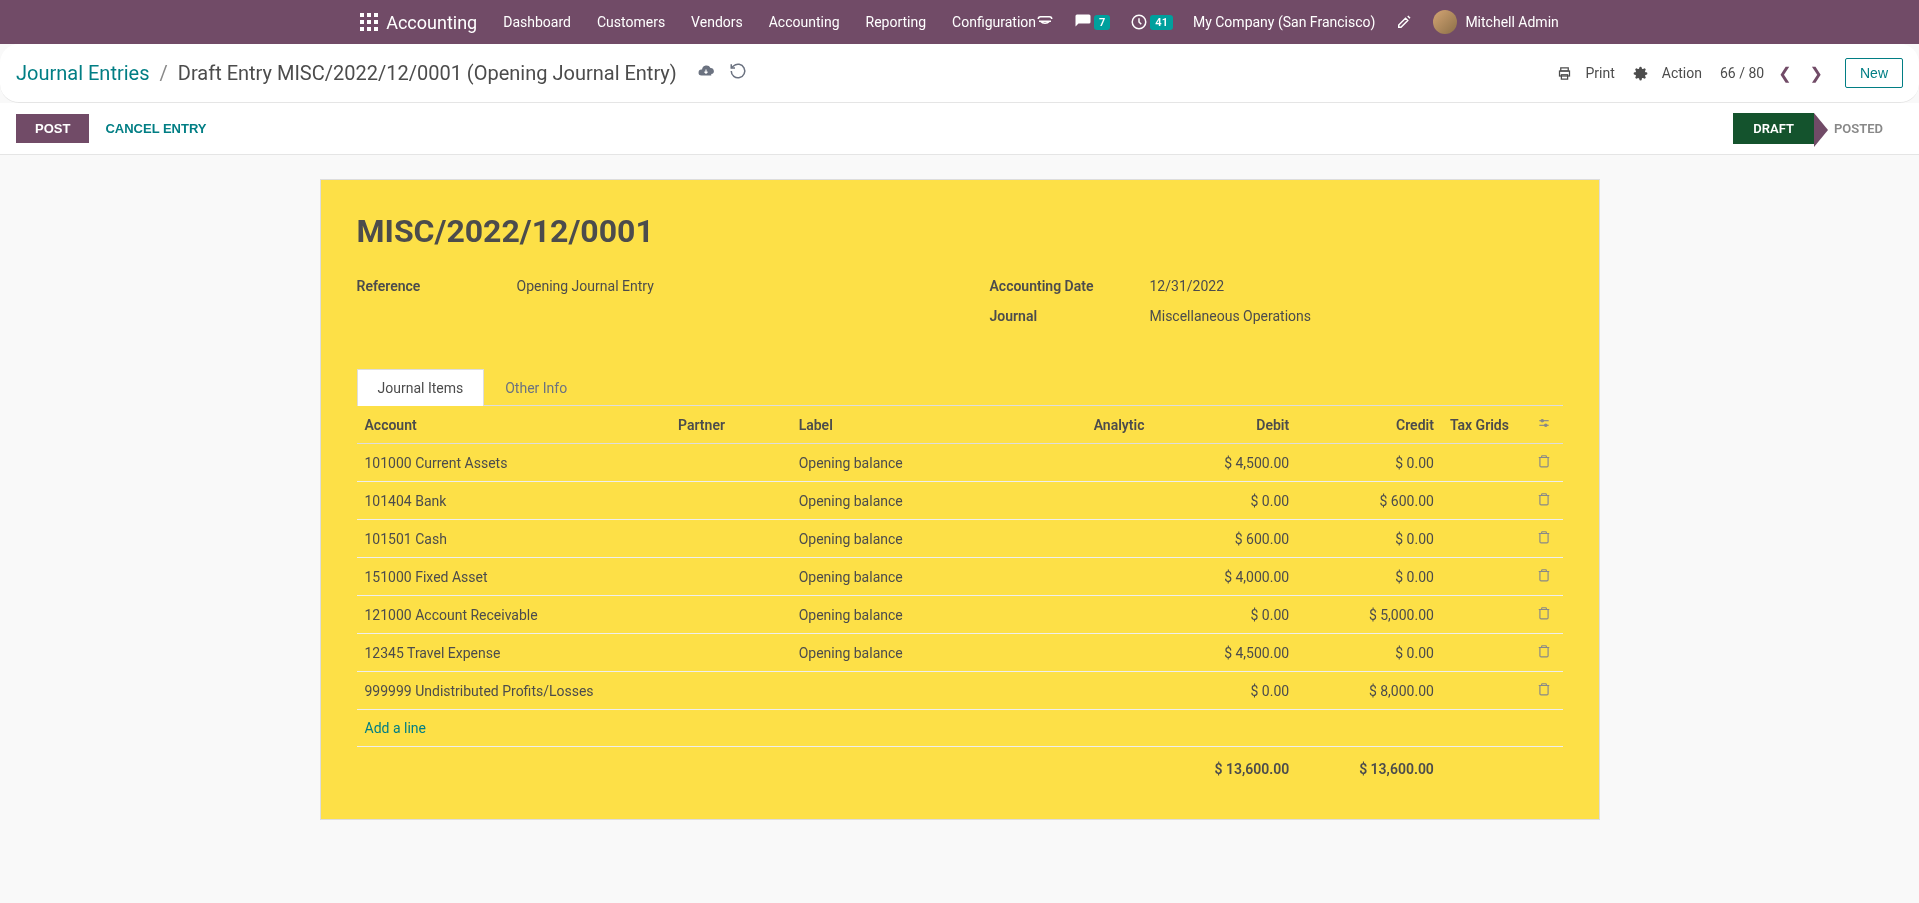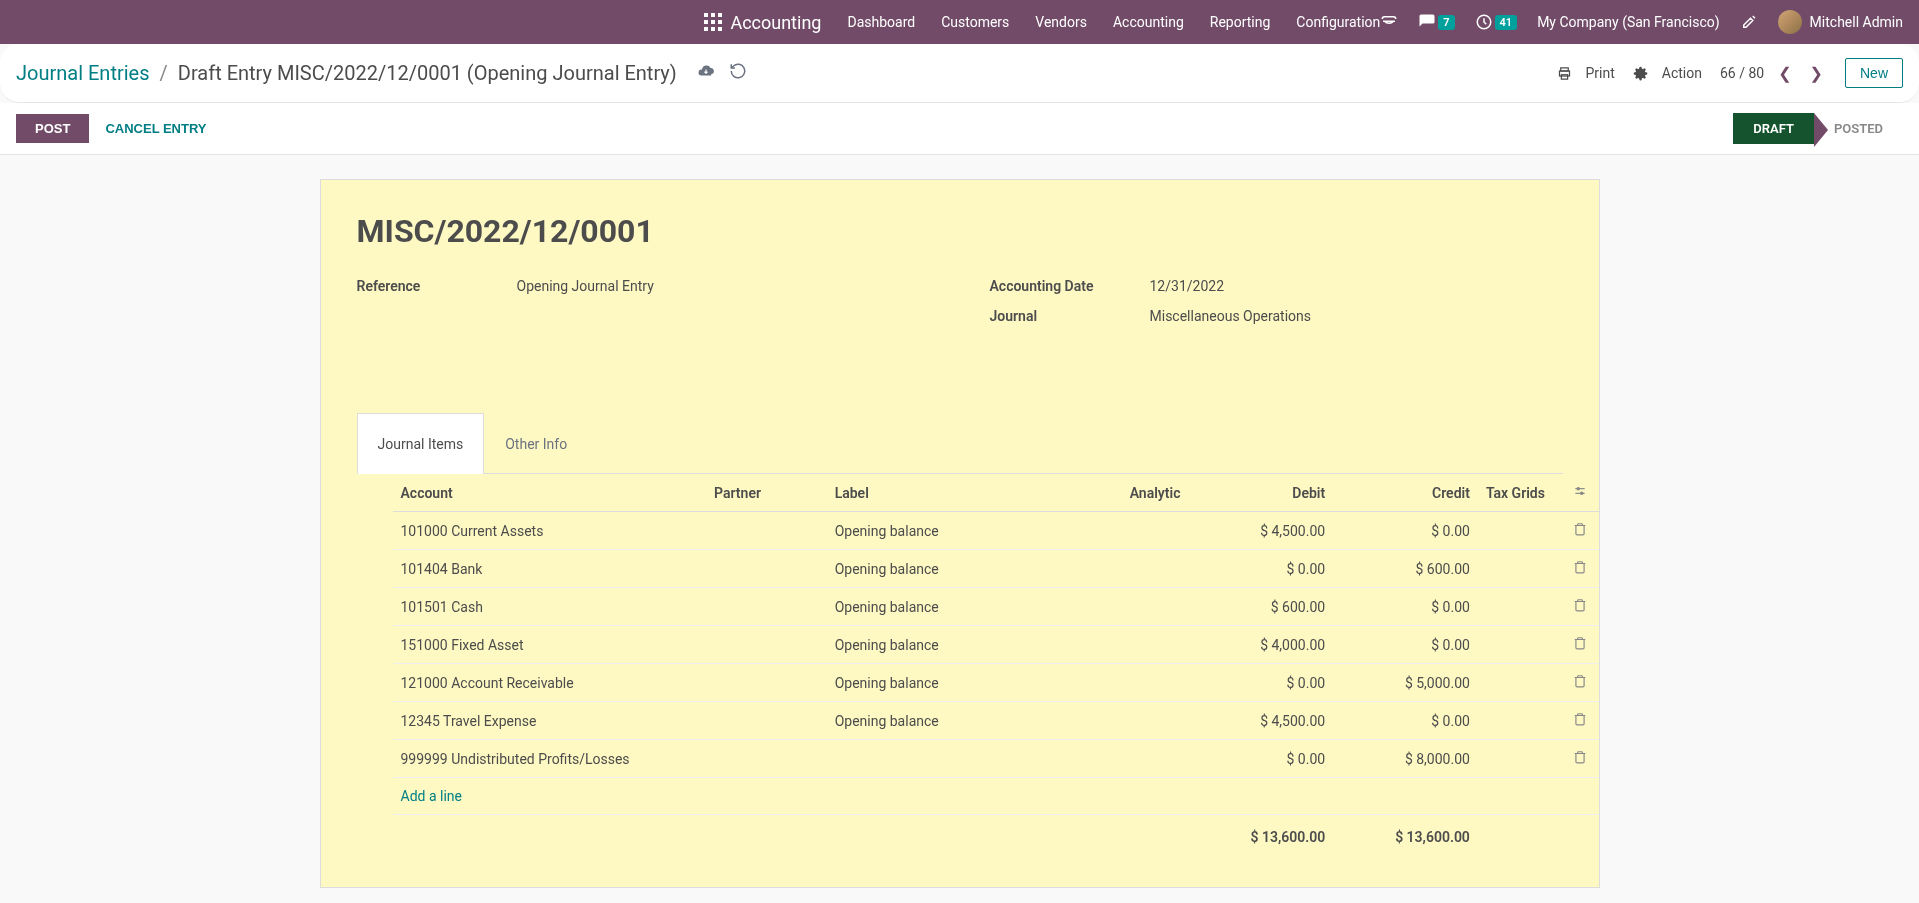--- a/index.html
+++ b/index.html
@@ -1,18 +1,18 @@
 <!DOCTYPE html>
 <html><head>
 <meta charset="utf-8">
 <style>
 * { box-sizing: border-box; margin: 0; padding: 0; }
 body { font-family: -apple-system, BlinkMacSystemFont, "Segoe UI", Roboto, sans-serif; background: #f9f9f9; color: #374151; font-size: 14px; }
 
-.topbar { background: #714B67; color: #fff; height: 44px; display: flex; align-items: center; padding: 0 16px; justify-content: flex-end; }
+.topbar { background: #714B67; color: #fff; height: 44px; display: flex; align-items: center; padding: 0 16px; justify-content: center; }
 .topbar-left { display: flex; align-items: center; gap: 8px; }
 .app-icon { display: inline-flex; width: 18px; height: 18px; }
 .app-name { font-size: 18px; font-weight: 400; margin-right: 18px; }
 .nav-menu { display: flex; gap: 26px; }
 .nav-item { color: #fff; cursor: pointer; font-size: 14px; }
 .topbar-right { display: flex; align-items: center; gap: 20px; }
 .icon-btn { position: relative; display: inline-flex; align-items: center; cursor: pointer; }
 .badge { background: #00A09D; color: #fff; font-size: 11px; padding: 1px 5px; border-radius: 3px; margin-left: 2px; font-weight: 600; }
 .company { font-size: 14px; }
 .avatar { width: 24px; height: 24px; border-radius: 50%; background: linear-gradient(135deg,#d4a574,#8b6f47); display:inline-block; }
@@ -34,33 +34,33 @@
 .statusbar { background: #fff; display: flex; align-items: center; justify-content: space-between; padding: 10px 16px 10px 16px; border-bottom: 1px solid #e5e5e5; }
 .status-left { display: flex; gap: 12px; align-items: center; }
 .btn-post { background: #714B67; color: #fff; border: none; padding: 7px 19px; font-weight: 600; cursor: pointer; font-size:13px; }
 .btn-cancel { background: transparent; color: #017e84; border: none; font-weight: 600; cursor: pointer; font-size:13px; padding:7px 4px; }
 .status-right { display: flex; align-items: center; }
 .status-step { padding: 8px 20px; font-weight: 600; font-size: 13px; color: #888; position: relative; }
 .status-step.active { background: #14532d; color: #fff; }
 .status-step.active::after { content:""; position:absolute; right:-14px; top:0; border-top:17px solid transparent; border-bottom:17px solid transparent; border-left:14px solid #714B67; }
 
 .sheet-wrap { display:flex; justify-content:center; padding: 24px 0; }
-.sheet { background:#fef9c3; border:1px solid #ddd; width: 1280px; padding: 32px 36px; }
+.sheet { background:#fde047; border:1px solid #ddd; width: 1280px; padding: 32px 36px; }
 .rec-title { font-size: 32px; color: #4c4c4c; margin-bottom: 28px; }
 .fields { display: flex; gap: 60px; margin-bottom: 30px; }
 .fcol { flex:1; }
 .frow { display: flex; margin-bottom: 14px; }
 .flabel { width: 160px; font-weight: 600; color: #4c4c4c; font-size:14px; }
 .fval { color: #4c4c4c; font-size:14px; }
 
 .tabs { display:flex; border-bottom:1px solid #ddd; }
-.tab { padding: 22px 20px; border:1px solid transparent; border-bottom:none; color:#6b7280; cursor:pointer; position:relative; top:1px;margin-top:44px; }
+.tab { padding: 10px 20px; border:1px solid transparent; border-bottom:none; color:#6b7280; cursor:pointer; position:relative; top:1px; }
 .tab.active { border-color:#ddd; background:#fff; color:#4c4c4c; }
 
-table { width:100%; border-collapse: collapse; margin-left: 36px; }
+table { width:100%; border-collapse: collapse; }
 th { text-align:left; padding:10px 8px; font-weight:600; color:#4c4c4c; border-bottom:1px solid #ddd; font-size:14px; }
 th.num, td.num { text-align:right; }
 td { padding:10px 8px; border-bottom:1px solid #eee; color:#4c4c4c; font-size:14px; }
 .del { color:#888; cursor:pointer; text-align:center; width:40px; }
 .add-line { color:#017e84; cursor:pointer; }
 tfoot td { font-weight:600; border-bottom:none; border-top:1px solid #ddd; padding-top:14px; }
 .opt-col { text-align:center; width:40px; color:#888; cursor:pointer; }
 </style>
 </head>
 <body>

